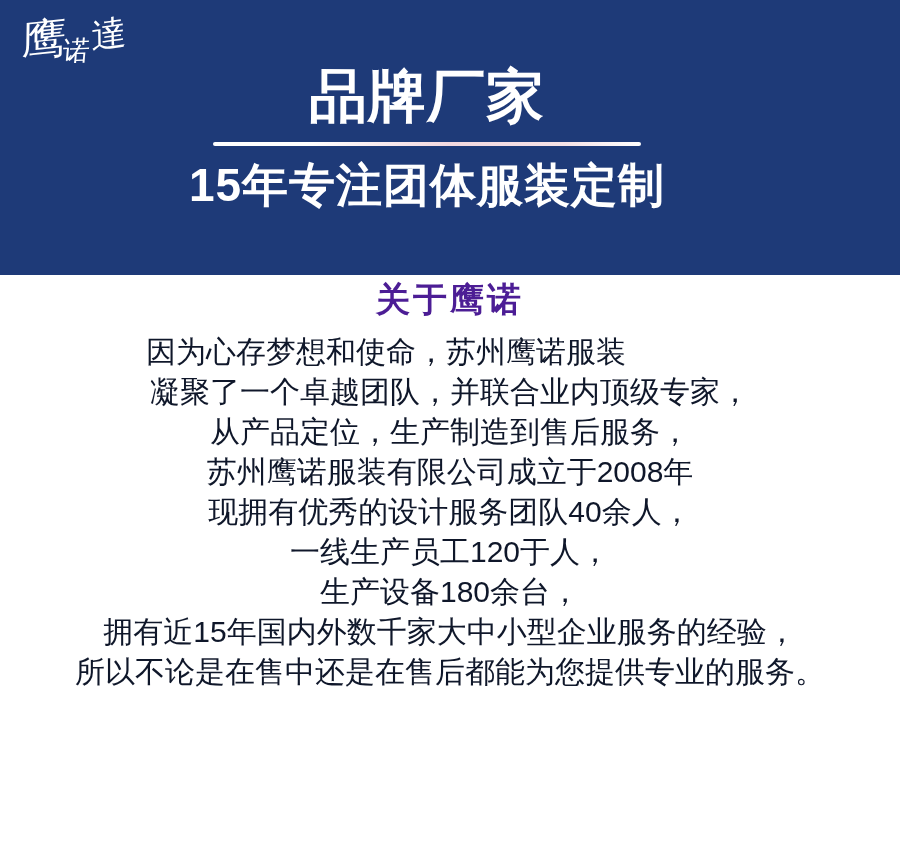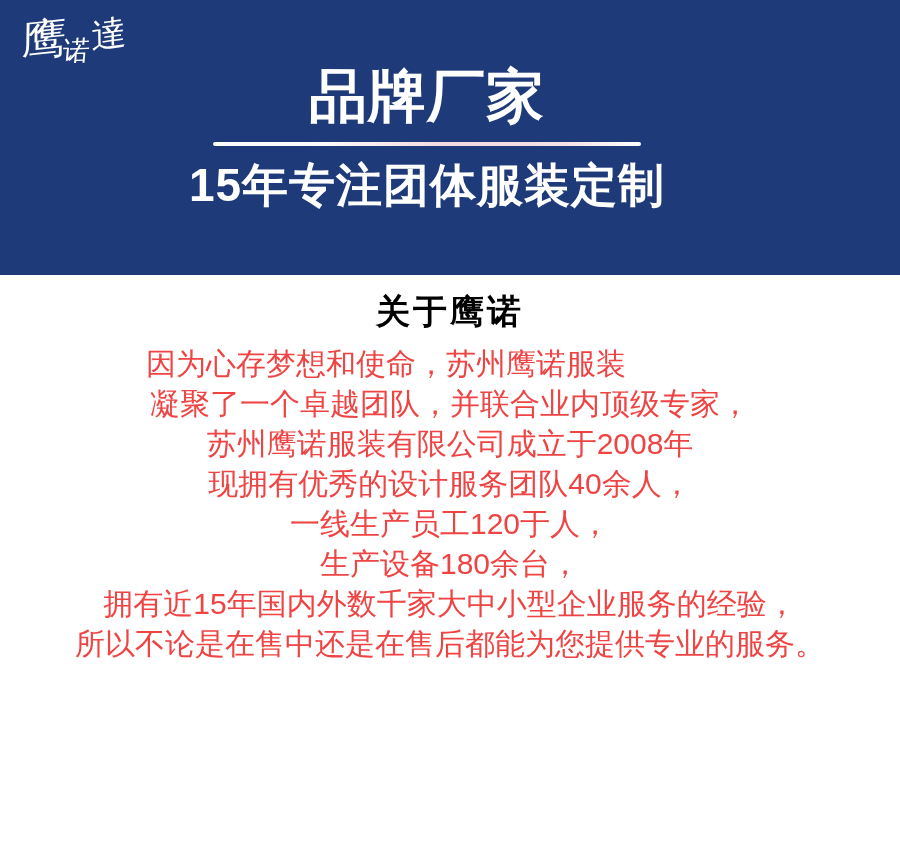--- a/index.html
+++ b/index.html
@@ -68,32 +68,32 @@
     line-height: 50px;
     font-weight: 700;
     letter-spacing: 1px;
   }
 
   
   .about {
     text-align: center;
   }
   .about-heading {
-    margin-top: 16px;
+    margin-top: 4px;
     font-size: 34px;
     line-height: 40px;
     font-weight: 700;
     letter-spacing: 3px;
-    color: #000000;
+    color: #4c1d95;
   }
   .about-text {
     margin-top: 13px;
     font-size: 30px;
     line-height: 40px;
-    color: #ef4444;
+    color: #0f172a;
   }
   .about-line { white-space: nowrap; }
   .about-line.shift-left { transform: translateX(-64px); }
 </style>
 </head>
 <body>
 
 <div class="page">
 
   <div class="header">
@@ -107,20 +107,21 @@
       <div class="divider"></div>
       <div class="sub-title">15年专注团体服装定制</div>
     </div>
   </div>
 
   <div class="about">
     <div class="about-heading">关于鹰诺</div>
     <div class="about-text">
       <div class="about-line shift-left">因为心存梦想和使命，苏州鹰诺服装</div>
       <div class="about-line">凝聚了一个卓越团队，并联合业内顶级专家，</div>
+      <div class="about-line">从产品定位，生产制造到售后服务，</div>
       <div class="about-line">苏州鹰诺服装有限公司成立于2008年</div>
       <div class="about-line">现拥有优秀的设计服务团队40余人，</div>
       <div class="about-line">一线生产员工120于人，</div>
       <div class="about-line">生产设备180余台，</div>
       <div class="about-line">拥有近15年国内外数千家大中小型企业服务的经验，</div>
       <div class="about-line">所以不论是在售中还是在售后都能为您提供专业的服务。</div>
     </div>
   </div>
 
 </div>

